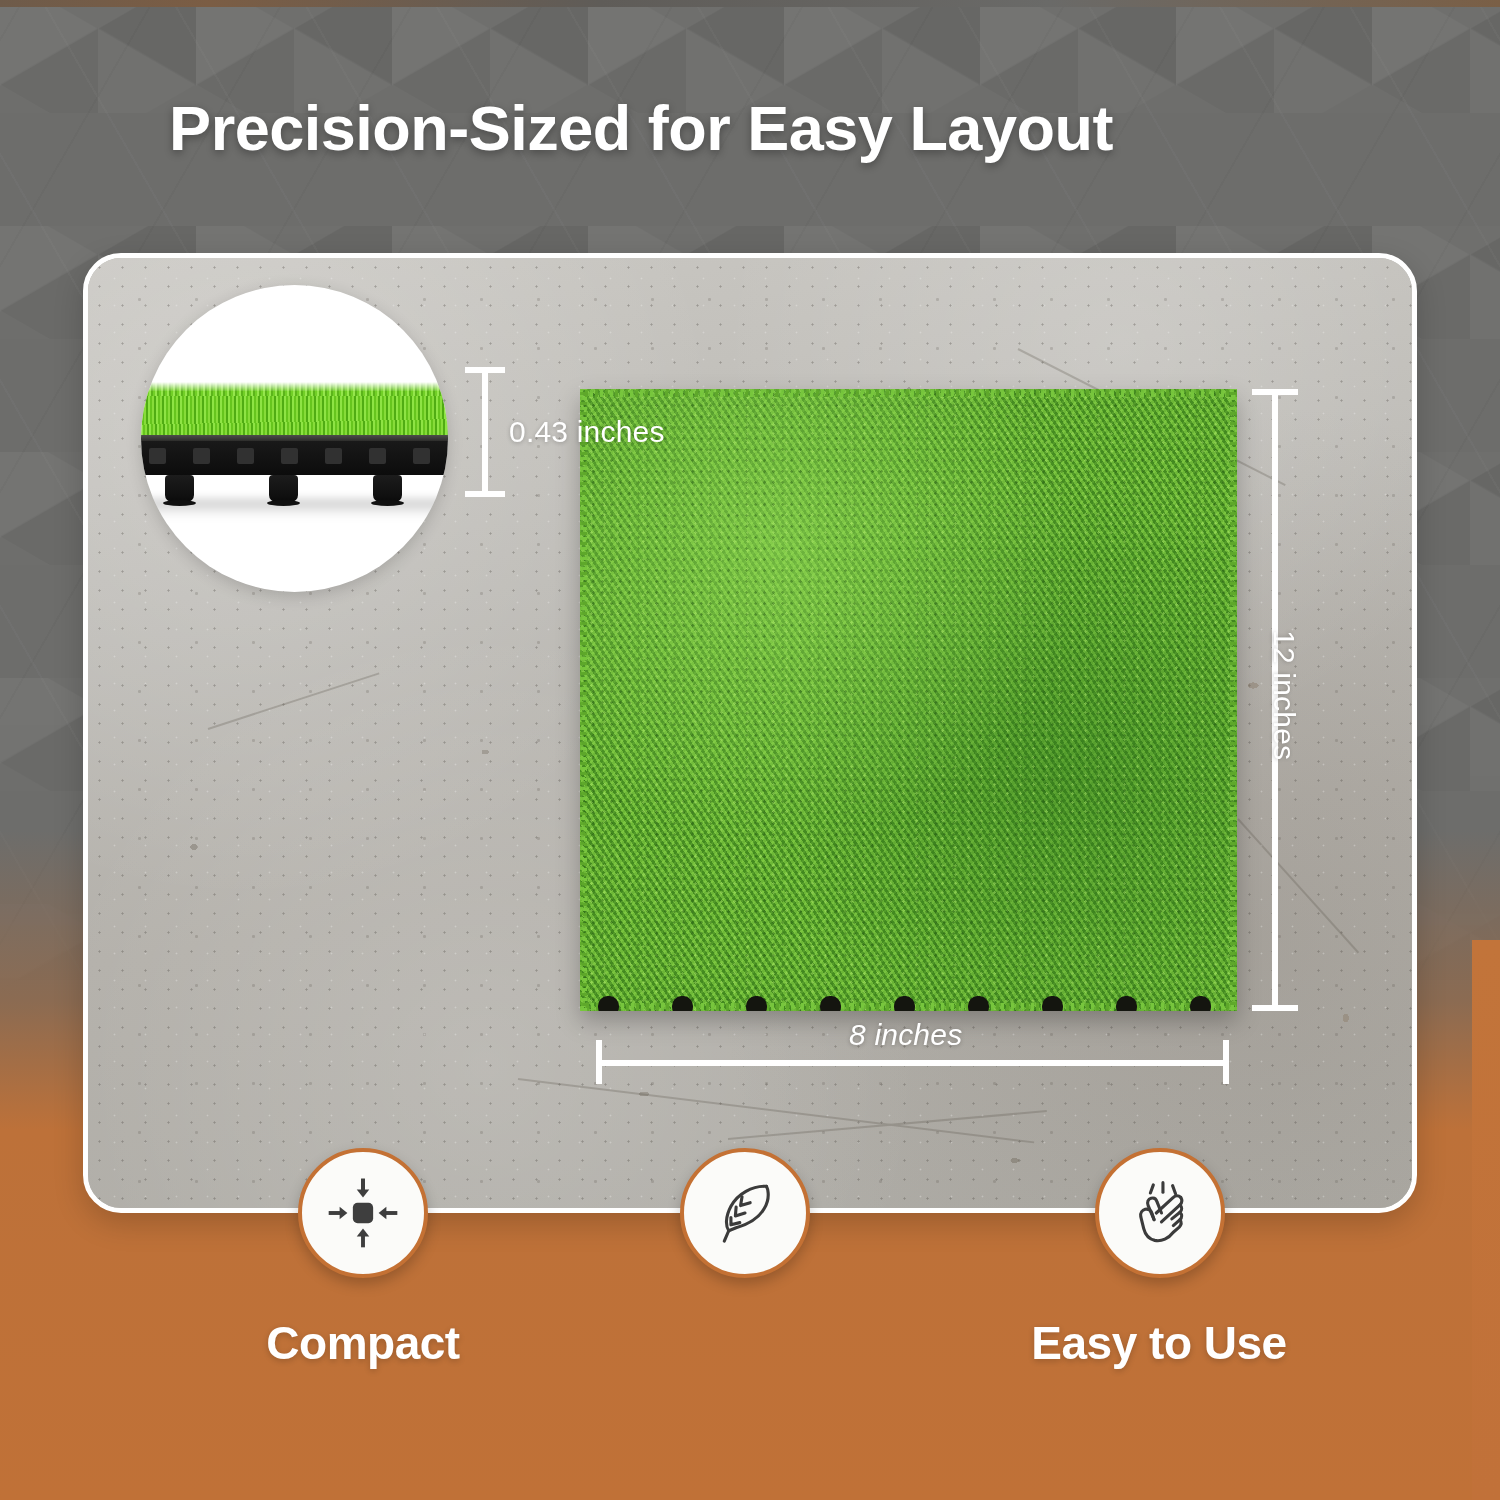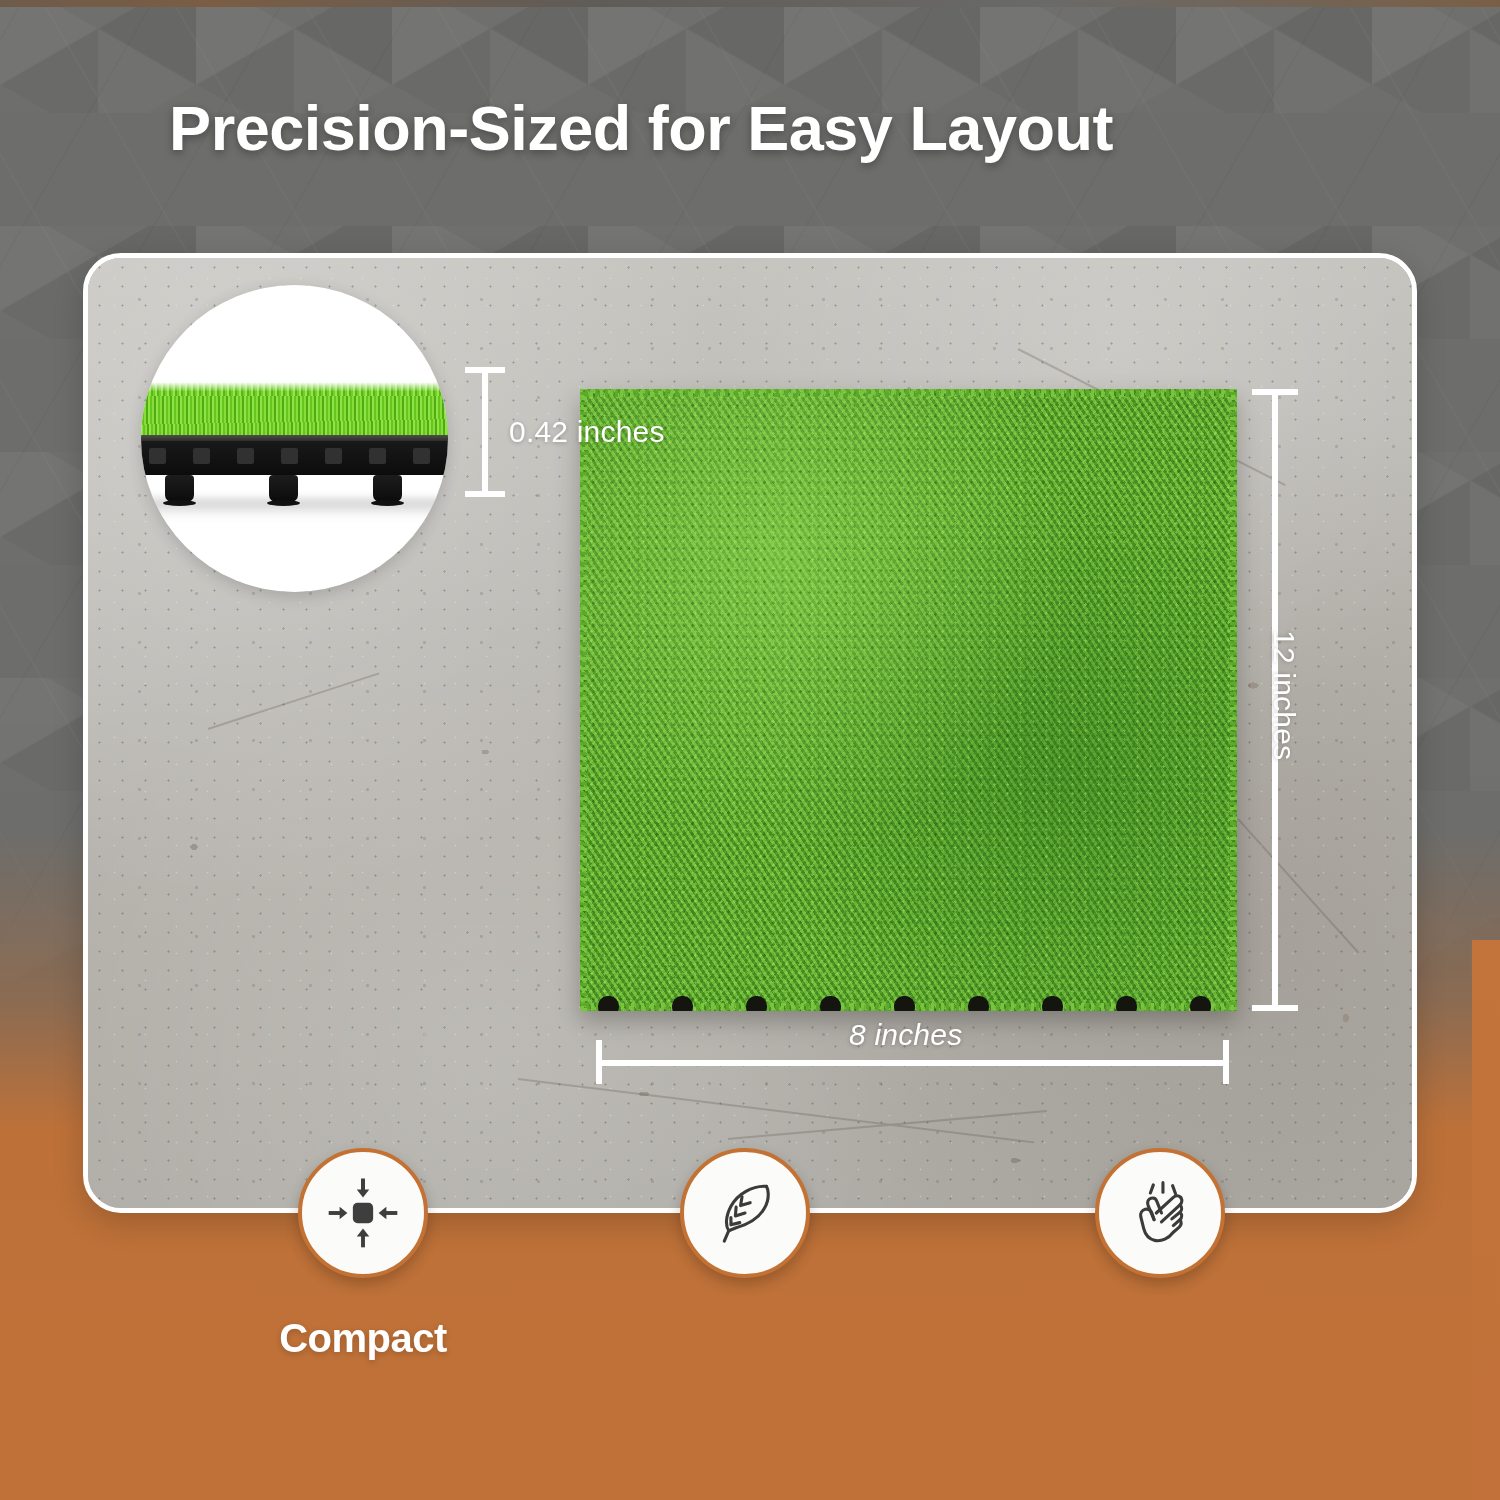--- a/index.html
+++ b/index.html
@@ -247,21 +247,21 @@
     position:absolute; top:0;
     width:130px; height:130px; border-radius:50%;
     background:#fbfbf9;
     border:4px solid #c47134;
     box-shadow:0 6px 14px rgba(0,0,0,.22);
     display:flex; align-items:center; justify-content:center;
   }
   .badge svg { display:block; }
   .badge-label {
     position:absolute; top:168px;
-    color:#ffffff; font-weight:700; font-size:40px;
+    color:#ffffff; font-weight:700; font-size:46px;
     letter-spacing:-0.5px; white-space:nowrap;
     text-shadow:0 2px 6px rgba(0,0,0,.20);
     transform:translateX(-50%);
   }
 </style>
 </head>
 <body>
 
 <div id="stage">
 
@@ -321,21 +321,21 @@
         <i style="left:462px;"></i>
           <i style="left:536px;"></i>
           <i style="left:610px;"></i>
       </div>
     </div>
 
     <div>
       <span class="dim-line" style="left:377px; top:109px; width:40px; height:6px;"></span>
       <span class="dim-line" style="left:394px; top:109px; width:6px;  height:130px;"></span>
       <span class="dim-line" style="left:377px; top:233px; width:40px; height:6px;"></span>
-      <span class="dim-label" style="left:421px; top:157px;">0.42 inches</span>
+      <span class="dim-label" style="left:421px; top:157px;">0.43 inches</span>
     </div>
 
     <div>
       <span class="dim-line" style="left:1164px; top:131px; width:46px; height:6px;"></span>
       <span class="dim-line" style="left:1184px; top:131px; width:6px;  height:622px;"></span>
       <span class="dim-line" style="left:1164px; top:747px; width:46px; height:6px;"></span>
       <span class="dim-label vert" style="left:1213px; top:372px;">12 inches</span>
     </div>
 
     <div>
@@ -390,16 +390,17 @@
           <path d="M67 13 L71 24"></path>
           <path d="M78 29 C80 32 80 36 77 39 L52 62"></path>
           <path d="M77 39 C80 42 80 46 77 49 L66 58"></path>
           <path d="M77 49 C80 52 80 56 77 59 L68 67"></path>
           <path d="M77 59 C79 62 79 66 76 69 L68 76 C62 84 52 89 43 87 C35 85 30 79 28 71 L24 55 C23 50 26 46 30 45 C34 44 38 46 39 50 L42 59"></path>
           <path d="M42 59 L34 40 C32 35 34 31 38 30 C42 29 45 31 46 35 L52 50"></path>
           <path d="M78 29 C75 26 71 26 68 29 L45 50"></path>
         </svg>
       </span>
     </div>
+    <div class="badge-label" style="left:1159px;">Easy to Use</div>
 
   </div>
 
 </div>
 
 </body></html>

